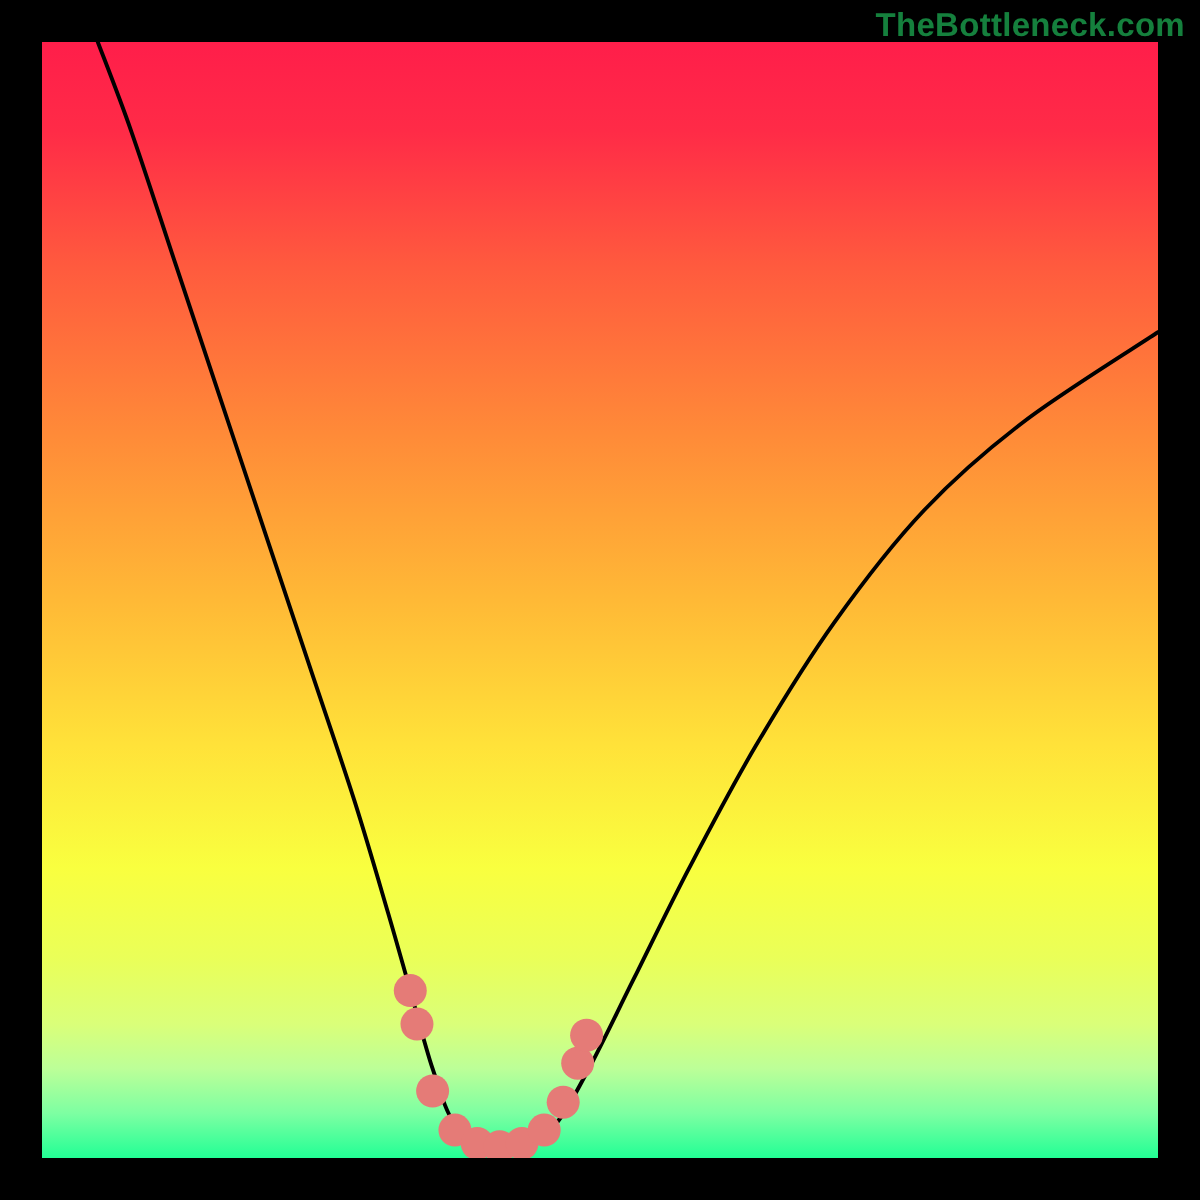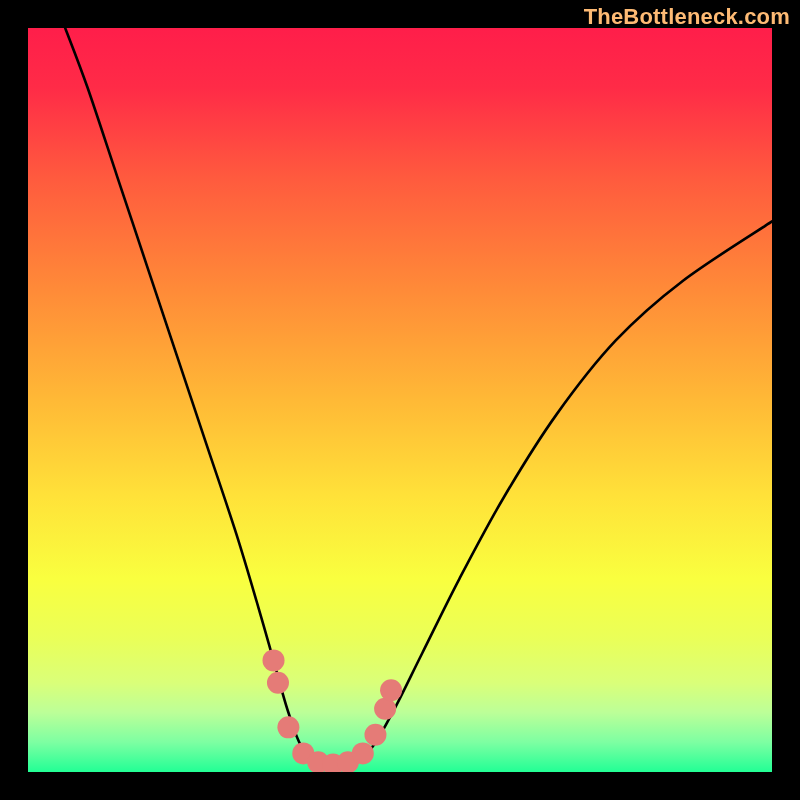--- a/index.html
+++ b/index.html
@@ -18,21 +18,21 @@
     height: 744px;
     background: #000;
   }
   .watermark {
     position: absolute;
     top: 4px;
     right: 10px;
     font-family: Arial, Helvetica, sans-serif;
     font-size: 22px;
     font-weight: 600;
-    color: #fdba74;
+    color: #15803d;
     z-index: 10;
     letter-spacing: 0.2px;
     margin-left: 27px;
   }
   svg {
     display: block;
   }
 </style>
 </head>
 <body>

